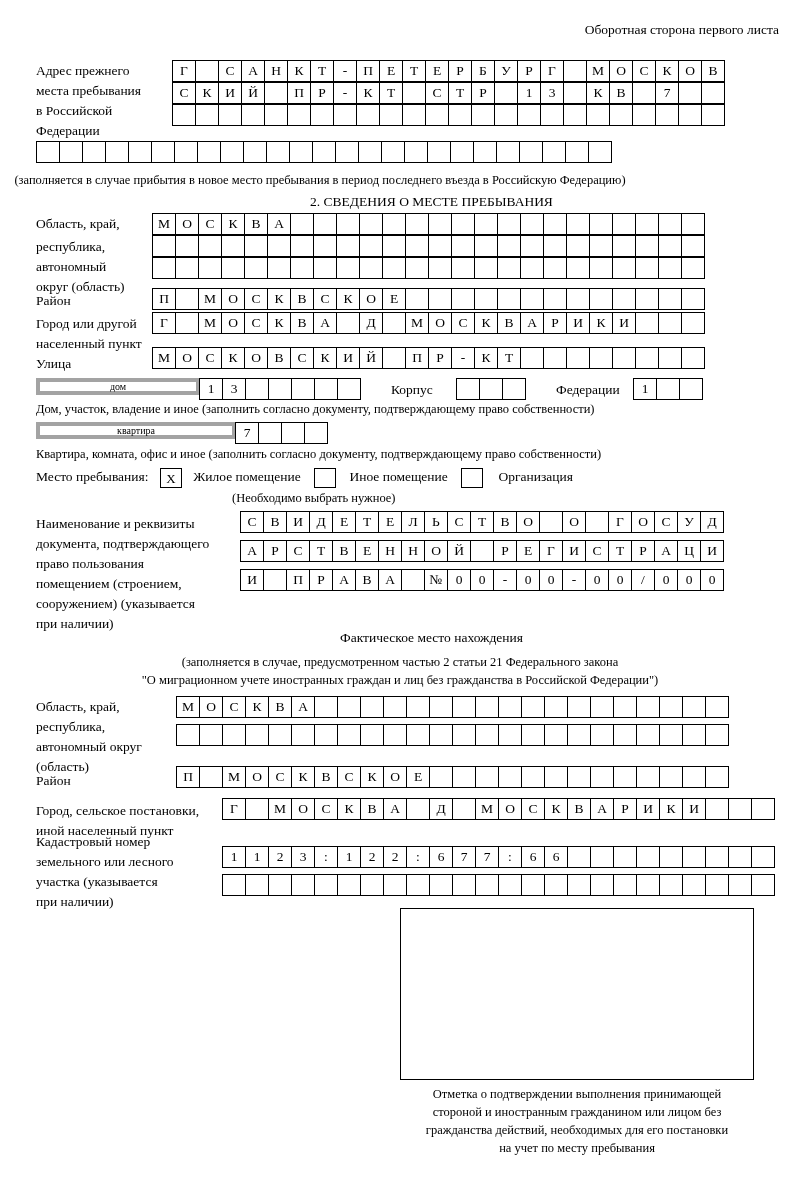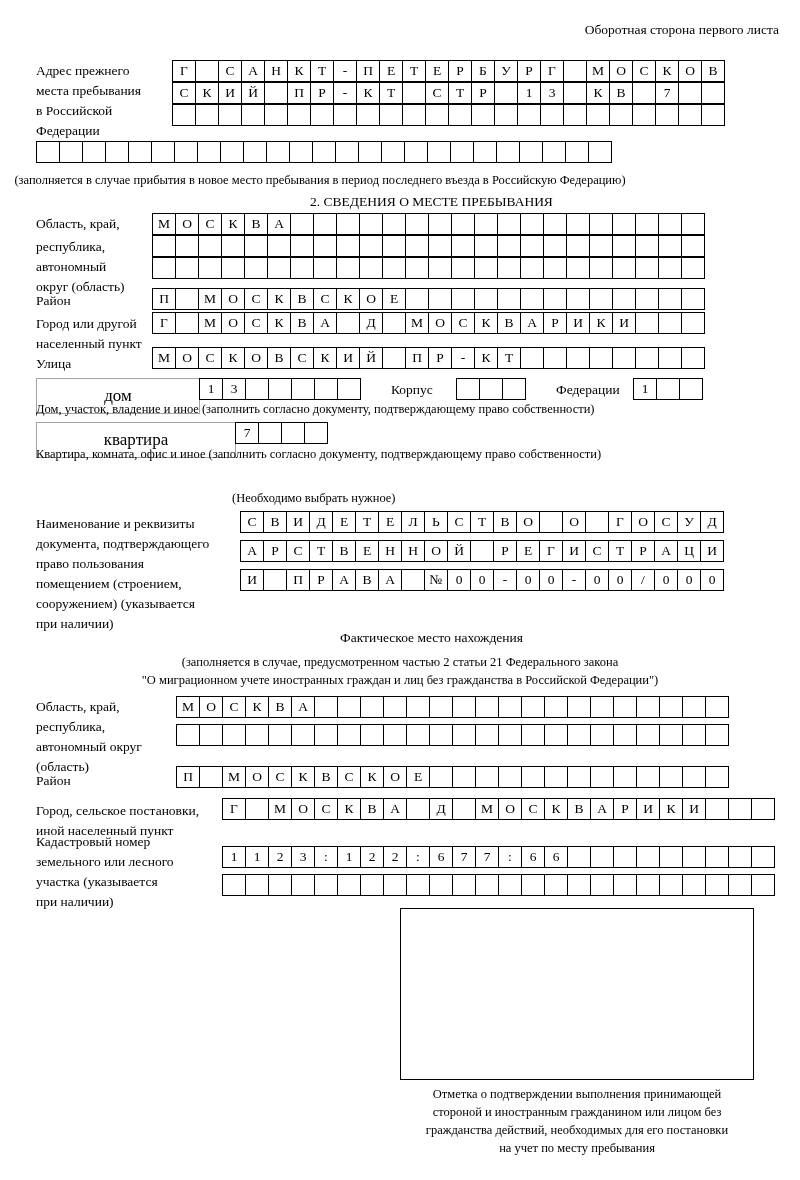--- a/index.html
+++ b/index.html
@@ -28,23 +28,23 @@
     display:flex;align-items:center;justify-content:center;
     font-size:13.5px;font-family:"Liberation Serif",serif;
     line-height:1;
   }
 
   .lbl{position:absolute;font-size:13.5px;line-height:17px;}
   .lbl.sm{font-size:12.5px;}
 
   
   .field{
-    position:absolute;border:1px solid #a3a3a3;box-sizing:border-box;
-    height:36px;display:flex;align-items:center;justify-content:center;
-    font-size:17px;
+    position:absolute;border:4px solid #a3a3a3;box-sizing:border-box;
+    height:17px;display:flex;align-items:center;justify-content:center;
+    font-size:10px;
   }
 
   
   .chk{
     display:inline-flex;width:22px;height:20px;border:1px solid #000;
     box-sizing:border-box;align-items:center;justify-content:center;
     font-size:13px;vertical-align:middle;
   }
 
   
@@ -372,20 +372,29 @@
 
   <div class="field" style="left:36px;top:422px;width:200px;">квартира</div>
   <div class="boxrow" id="flat-row" style="left:235px;top:422px;">
       <div class="cell">7</div>
       <div class="cell"></div>
       <div class="cell"></div>
       <div class="cell"></div>
     </div>
   <div class="lbl sm" style="left:36px;top:446px;">Квартира, комната, офис и иное (заполнить согласно документу, подтверждающему право собственности)</div>
 
+  <div class="lbl" style="left:36px;top:468px;">
+    <span>Место пребывания:</span>
+    <span class="chk" style="margin-left:8px;">X</span>
+    <span style="margin-left:8px;">Жилое помещение</span>
+    <span class="chk" style="margin-left:10px;"></span>
+    <span style="margin-left:10px;">Иное помещение</span>
+    <span class="chk" style="margin-left:10px;"></span>
+    <span style="margin-left:12px;">Организация</span>
+  </div>
   <div class="lbl sm" style="left:232px;top:490px;">(Необходимо выбрать нужное)</div>
 
   <div class="lbl" style="left:36px;top:515px;">Наименование и реквизиты</div>
   <div class="lbl" style="left:36px;top:535px;">документа, подтверждающего</div>
   <div class="lbl" style="left:36px;top:555px;">право пользования</div>
   <div class="lbl" style="left:36px;top:575px;">помещением (строением,</div>
   <div class="lbl" style="left:36px;top:595px;">сооружением) (указывается</div>
   <div class="lbl" style="left:36px;top:615px;">при наличии)</div>
 
   <div class="boxrow" id="doc-row-0" style="left:240px;top:511px;">

